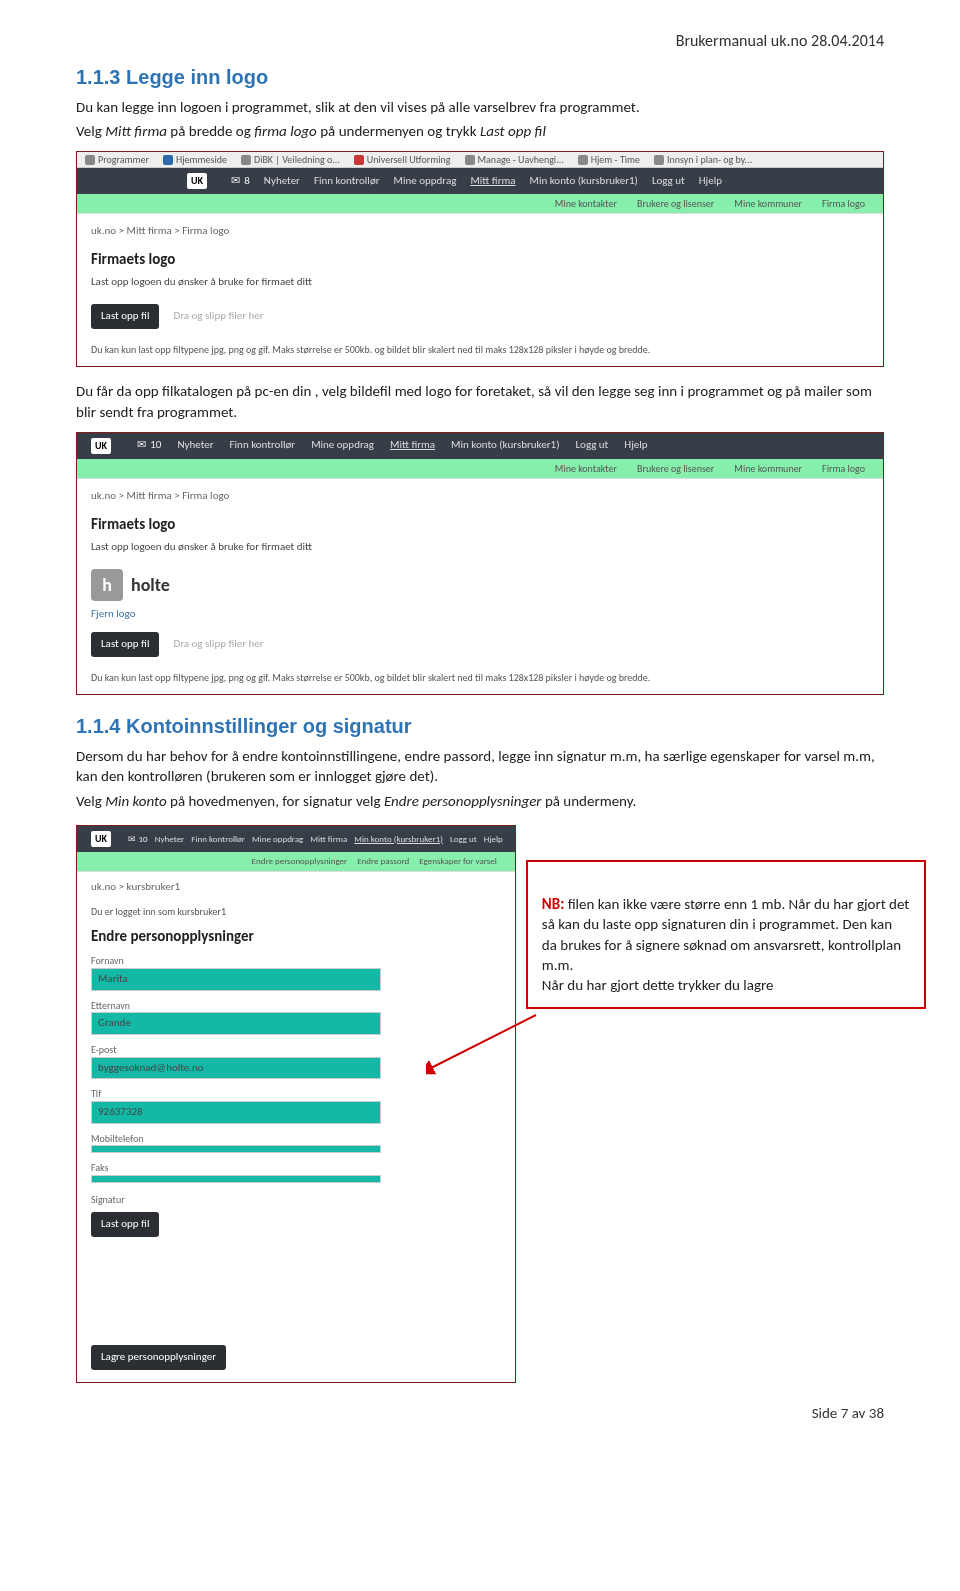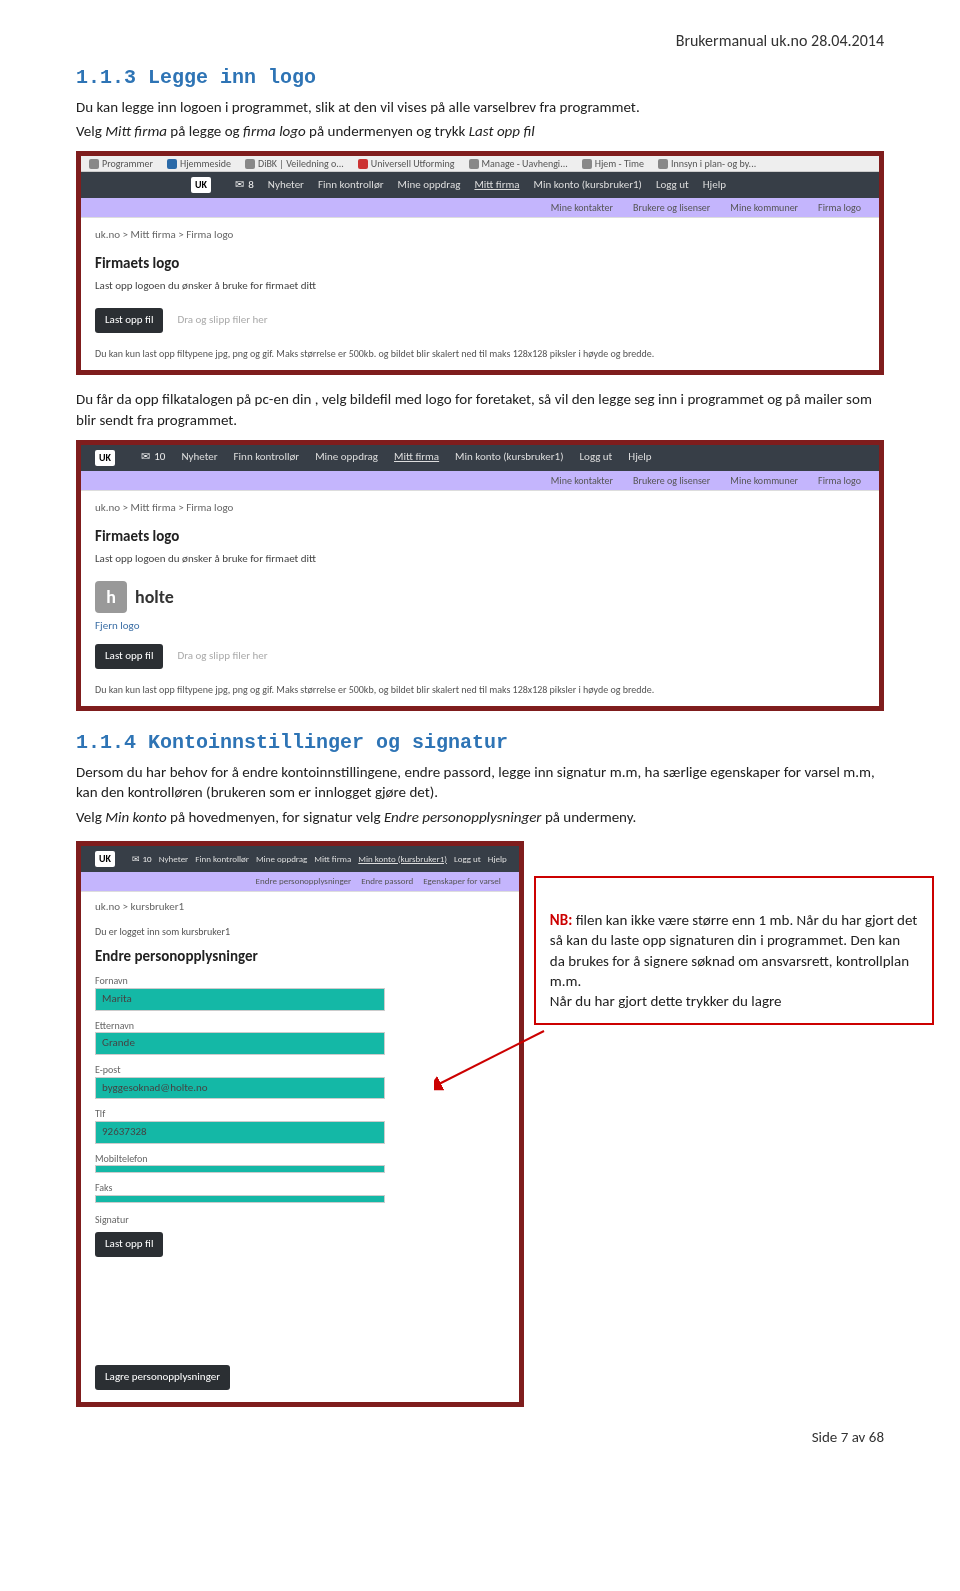--- a/index.html
+++ b/index.html
@@ -6,25 +6,25 @@
   body {
     font-family: Calibri, Arial, sans-serif;
     background: #fff;
     color: #222;
     width: 960px;
     padding: 30px 76px 30px 76px;
     font-size: 14px;
     line-height: 1.35;
   }
   .header-right { text-align: right; color: #333; font-size: 16px; margin-bottom: 12px; }
-  h3.section { color: #2e74b5; font-size: 20px; font-weight: 600; margin-bottom: 6px; font-family: Liberation Mono, monospace; }
+  h3.section { color: #2e74b5; font-size: 20px; font-weight: 600; margin-bottom: 6px; font-family: Liberation Sans, sans-serif; }
   p.body-text { font-size: 15px; color: #222; margin-bottom: 4px; }
   .italic { font-style: italic; }
   .screenshot {
-    border: 5px solid #7f1d1d;
+    border: 1px solid #7f1d1d;
     margin: 10px 0 14px 0;
     background: #fff;
     width: 100%;
     font-size: 10px;
   }
   .browser-tabs {
     background: #eee;
     border-bottom: 1px solid #ccc;
     padding: 2px 8px;
     display: flex;
@@ -50,21 +50,21 @@
   }
   .topbar.alt { padding-left: 14px; gap: 16px; }
   .brand-badge {
     background: #fff; color: #000; font-weight: bold;
     border-radius: 2px; padding: 1px 4px; font-size: 10px;
     display: inline-block; margin-right: 10px;
   }
   .nav-item { color: #ddd; cursor: pointer; }
   .nav-item.active { text-decoration: underline; }
   .subbar {
-    background: #c4b5fd;
+    background: #86efac;
     border-bottom: 1px solid #ddd;
     display: flex;
     justify-content: flex-end;
     gap: 20px;
     padding: 4px 18px;
     font-size: 10px;
     color: #555;
     height: 20px;
     align-items: center;
   }
@@ -104,21 +104,21 @@
   .page-footer { text-align: right; font-size: 15px; color: #333; margin-top: 20px; }
 </style>
 </head>
 <body>
 
 <div class="header-right">Brukermanual uk.no 28.04.2014</div>
 
 <h3 class="section">1.1.3  Legge inn logo</h3>
 <p class="body-text">Du kan legge inn logoen i programmet, slik at den vil vises på alle varselbrev fra programmet.</p>
 <p class="body-text">
-  <span>Velg </span><span class="italic">Mitt firma</span><span> på legge og </span><span class="italic">firma logo</span><span> på undermenyen og trykk </span><span class="italic">Last opp fil</span>
+  <span>Velg </span><span class="italic">Mitt firma</span><span> på bredde og </span><span class="italic">firma logo</span><span> på undermenyen og trykk </span><span class="italic">Last opp fil</span>
 </p>
 
 <div class="screenshot">
   <div class="browser-tabs">
     <span>
         <i class="fav"></i>
         <span>Programmer</span>
       </span>
     <span>
         <i class="fav blue"></i>
@@ -284,13 +284,13 @@
     <div style="height:45px;"></div>
     <div class="callout">
       <br>
       <span class="nb">NB:</span><span> filen kan ikke være større enn 1 mb. Når du har gjort det så kan du laste opp signaturen din i programmet. Den kan da brukes for å signere søknad om ansvarsrett, kontrollplan m.m.</span><br>
       <span>Når du har gjort dette trykker du lagre</span>
     </div>
   </div>
 
 </div>
 
-<div class="page-footer">Side 7 av 68</div>
+<div class="page-footer">Side 7 av 38</div>
 
 </body></html>

